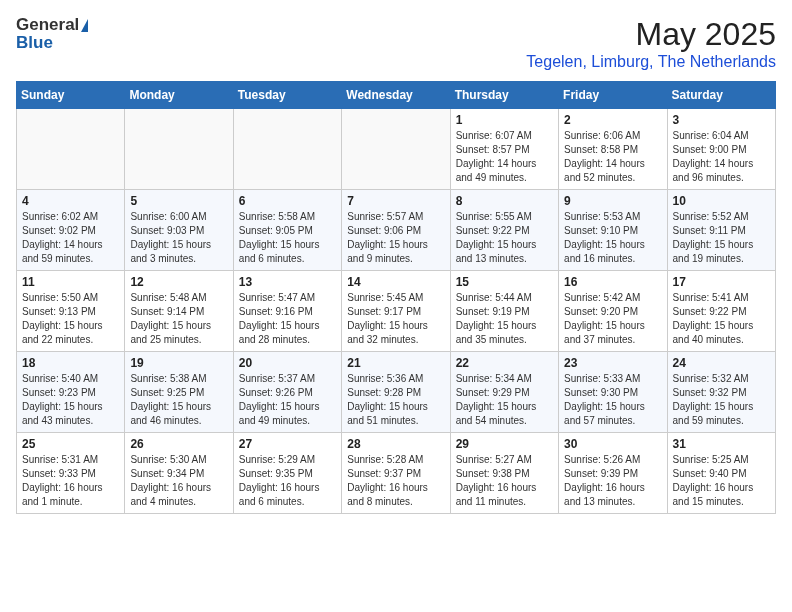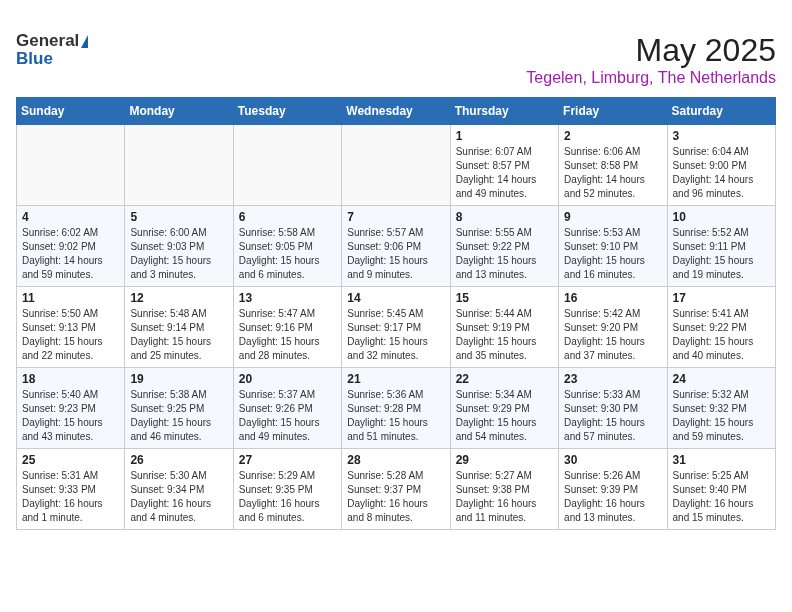--- a/index.html
+++ b/index.html
@@ -8,34 +8,33 @@
       background: #fff;
       width: 792px;
       min-height: 612px;
       padding: 16px;
     }
     .header {
       display: flex;
       justify-content: space-between;
       align-items: flex-start;
       margin-bottom: 10px;
-      margin-top: 16px;
     }
     .title-block {
       text-align: right;
     }
     .title-block h1 {
       font-size: 32px;
       font-weight: normal;
       color: #222;
     }
     .title-block h2 {
       font-size: 16px;
       font-weight: normal;
-      color: #a21caf;
+      color: #1d4ed8;
     }
     .calendar {
       width: 100%;
       border-collapse: collapse;
       font-size: 11px;
     }
     .calendar th {
       background-color: #2a6db5;
       color: #fff;
       padding: 6px 4px;

